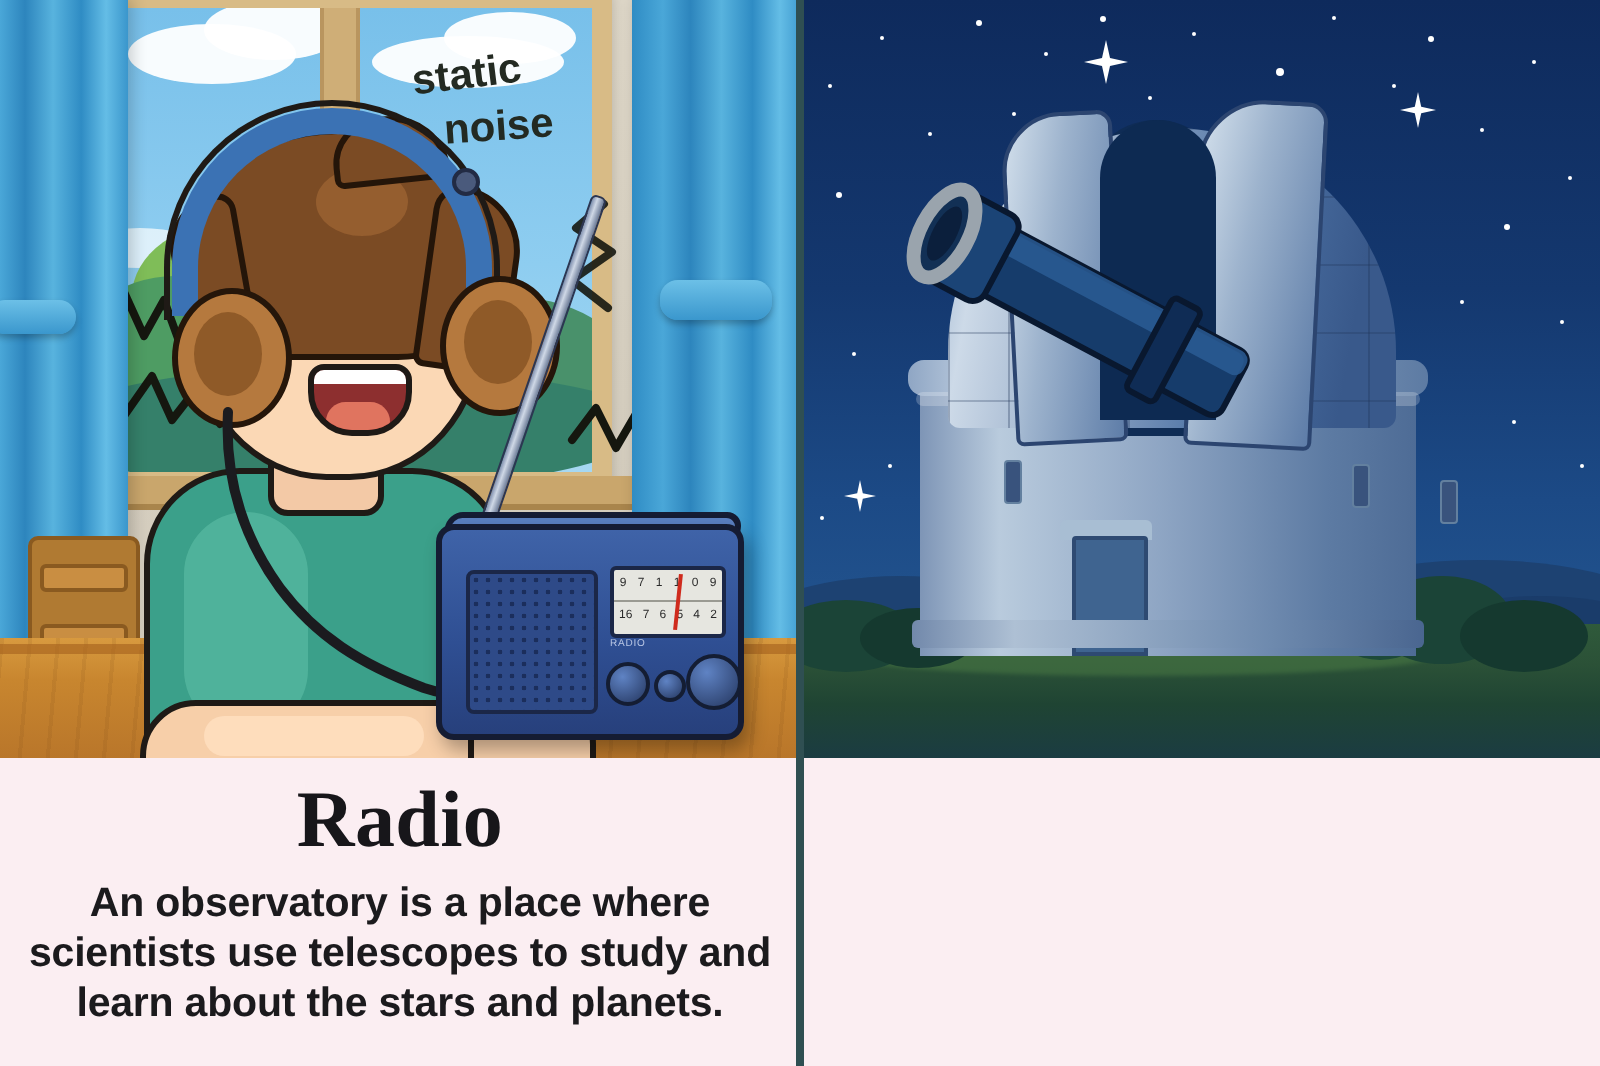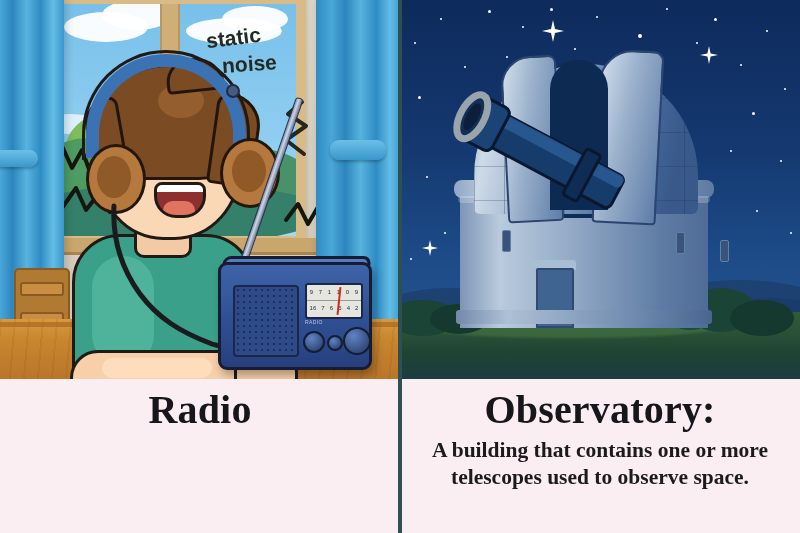--- a/index.html
+++ b/index.html
@@ -377,20 +377,17 @@
           <ellipse cx="34" cy="150" rx="6" ry="15" fill="#0b1f3c"></ellipse>
         </g>
       </svg>
     </div>
   </div>
 
   <div class="divider"></div>
 
   <div class="caption cap-left">
     <div class="cap-title">Radio</div>
+    <div class="cap-body">An observatory is a place where scientists use telescopes to study and learn about the stars and planets.</div>
   </div>
 
-  <div class="caption cap-right">
-    <div class="cap-title">Observatory:</div>
-    <div class="cap-body">A building that contains one or more telescopes used to observe space.</div>
-  </div>
 
 </div>
 
 </body></html>

